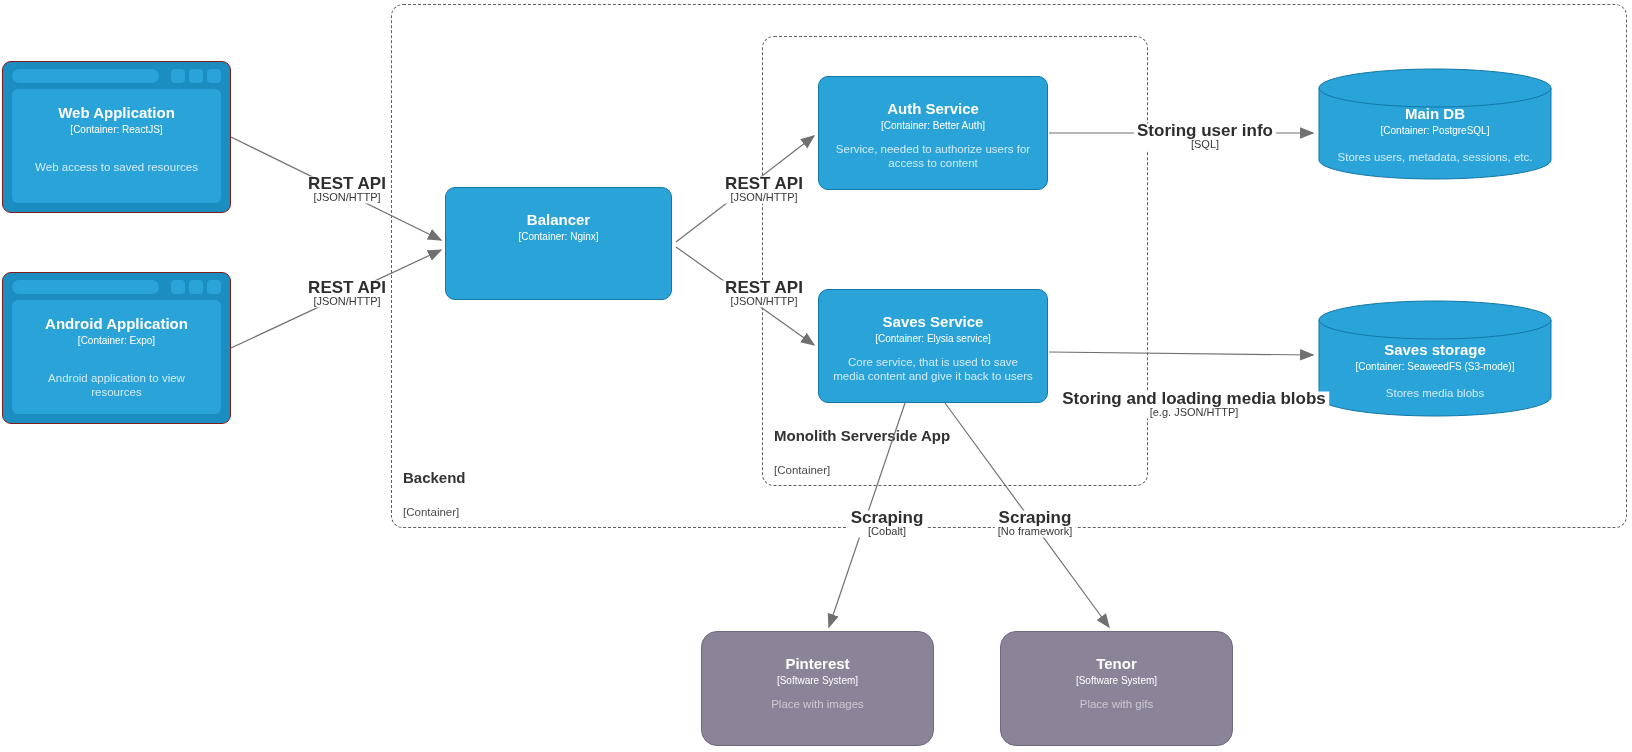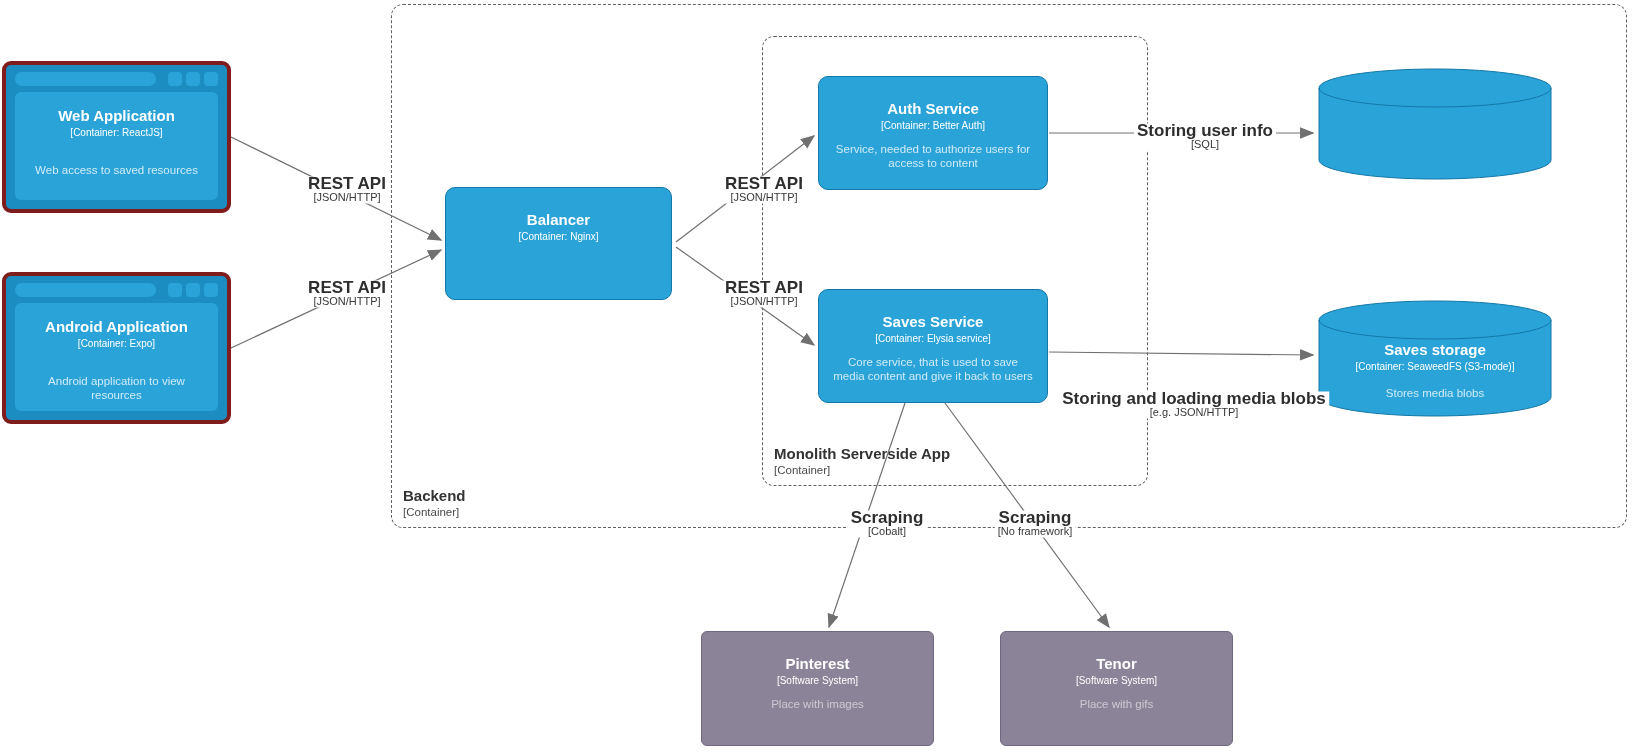--- a/index.html
+++ b/index.html
@@ -4,21 +4,21 @@
 <style>
   html,body{margin:0;padding:0;background:#ffffff;}
   body{width:1632px;height:752px;position:relative;overflow:hidden;
        font-family:"Liberation Sans", sans-serif;}
   .canvas{position:absolute;inset:0;}
 
   
   .boundary{position:absolute;border:1.5px dashed #616161;border-radius:12px;}
   .boundary-label{position:absolute;left:11px;bottom:7px;}
   .b-title{font-size:15px;font-weight:700;color:#333333;line-height:17px;}
-  .b-sub{font-size:11.5px;color:#4a4a4a;line-height:15px;margin-top:1px;}
+  .b-sub{font-size:11.5px;color:#4a4a4a;line-height:15px;margin-top:19px;}
 
   
   svg.edges{position:absolute;inset:0;pointer-events:none;}
 
   
   .edge-label{position:absolute;transform:translate(-50%,-50%);text-align:center;
               background:#ffffff;padding:1px 3px;white-space:nowrap;z-index:3;}
   .el1{font-size:17px;font-weight:700;color:#2e2e2e;line-height:12px;}
   .el2{font-size:11px;color:#383838;line-height:12px;margin-top:1px;}
 
@@ -26,25 +26,25 @@
   .node{position:absolute;box-sizing:border-box;text-align:center;z-index:2;}
   .title{font-size:15px;font-weight:700;color:#ffffff;line-height:19px;}
   .subtitle{font-size:10px;color:#ffffff;line-height:15px;}
   .desc{font-size:11.5px;color:rgba(255,255,255,0.78);line-height:13.5px;margin-top:10px;
         padding:0 12px;}
 
   
   .box{background:#2AA3D8;border:1px solid #1377A8;border-radius:10px;padding-top:22px;}
 
   
-  .external{background:#8B8498;border:1px solid #6F6880;border-radius:6px;padding-top:22px;}
+  .external{background:#8B8498;border:1px solid #6F6880;border-radius:16px;padding-top:22px;}
   .external .desc{color:rgba(255,255,255,0.55);}
 
   
-  .browser{background:#1C8DC1;border:4px solid #7f1d1d;border-radius:9px;}
+  .browser{background:#1C8DC1;border:1px solid #7f1d1d;border-radius:9px;}
   .browser .chrome{position:absolute;left:9px;right:9px;top:7px;height:14px;}
   .browser .addr{position:absolute;left:0;top:0;height:14px;right:62px;background:#2AA3D8;
                  border-radius:7px;}
   .browser .btn{position:absolute;top:0;width:14px;height:14px;background:#2AA3D8;
                 border-radius:4px;}
   .browser .btn.b1{right:36px;} .browser .btn.b2{right:18px;} .browser .btn.b3{right:0;}
   .browser .panel{position:absolute;left:9px;right:9px;top:27px;bottom:9px;background:#2AA3D8;
                   border-radius:6px;padding-top:14px;box-sizing:border-box;}
   .browser .desc{margin-top:24px;}
 
@@ -165,20 +165,25 @@
     <div class="title">Saves Service</div>
     <div class="subtitle">[Container: Elysia service]</div>
     <div class="desc">Core service, that is used to save media content and give it back to users</div>
   </div>
 
   <div class="node cylinder" style="left:1318px;top:68px;width:234px;height:112px;">
     <svg class="shape" width="234" height="112" viewBox="0 0 234 112">
       <path d="M1,20 A116,19 0 0 1 233,20 L233,92 A116,19 0 0 1 1,92 Z" fill="#2AA3D8" stroke="#1377A8" stroke-width="1"></path>
       <path d="M1,20 A116,19 0 0 0 233,20" fill="none" stroke="#1377A8" stroke-width="1"></path>
     </svg>
+    <div class="cyl-text" style="padding-top:36px;">
+      <div class="title">Main DB</div>
+      <div class="subtitle">[Container: PostgreSQL]</div>
+      <div class="desc">Stores users, metadata, sessions, etc.</div>
+    </div>
   </div>
 
   <div class="node cylinder" style="left:1318px;top:300px;width:234px;height:117px;">
     <svg class="shape" width="234" height="117" viewBox="0 0 234 117">
       <path d="M1,20 A116,19 0 0 1 233,20 L233,97 A116,19 0 0 1 1,97 Z" fill="#2AA3D8" stroke="#1377A8" stroke-width="1"></path>
       <path d="M1,20 A116,19 0 0 0 233,20" fill="none" stroke="#1377A8" stroke-width="1"></path>
     </svg>
     <div class="cyl-text" style="padding-top:40px;">
       <div class="title">Saves storage</div>
       <div class="subtitle">[Container: SeaweedFS (S3-mode)]</div>

